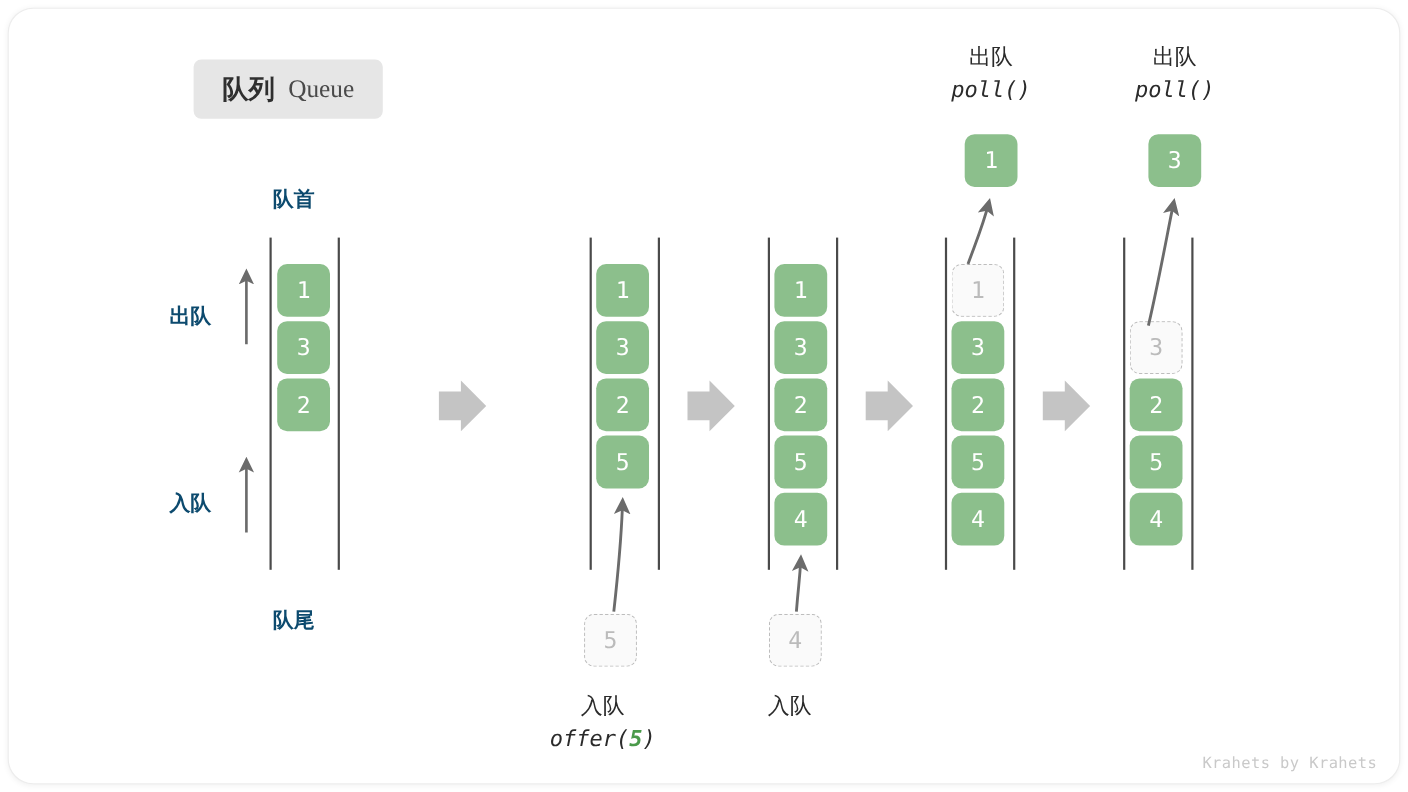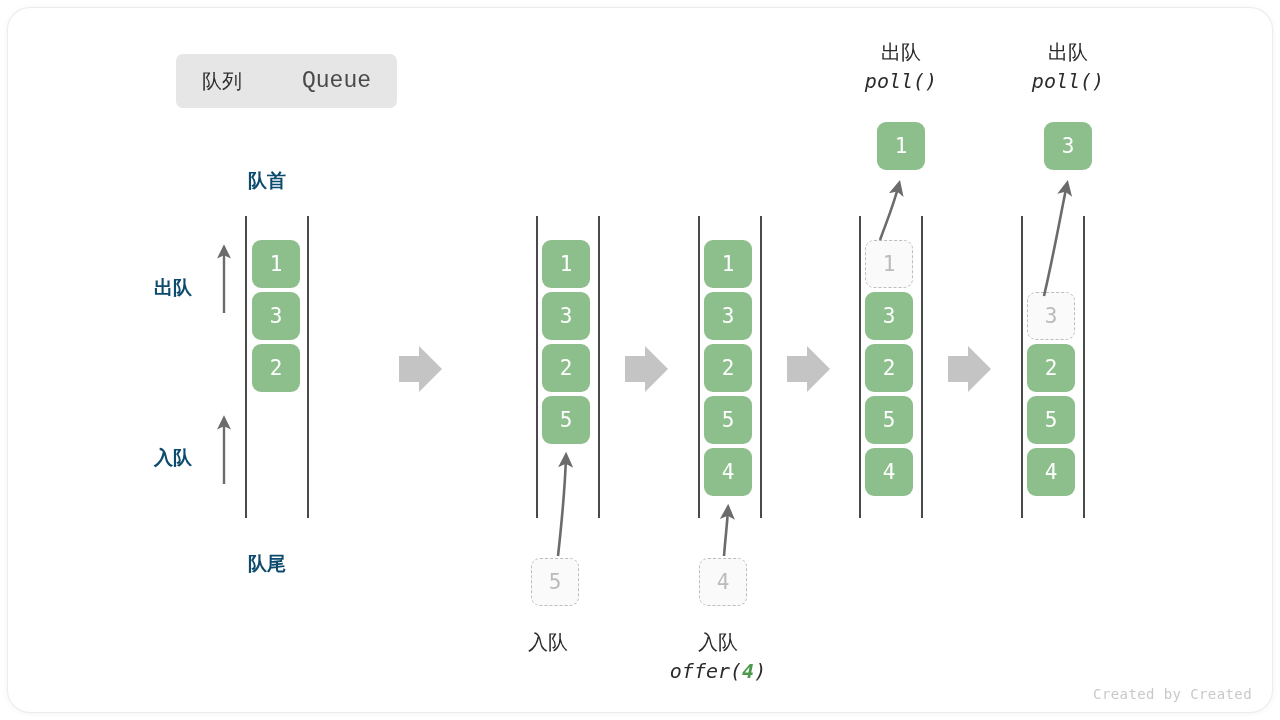--- a/index.html
+++ b/index.html
@@ -38,30 +38,29 @@
     height: 54px;
     padding: 0 26px;
     background: #e6e6e6;
     border-radius: 7px;
     display: flex;
     align-items: center;
     gap: 12px;
     white-space: nowrap;
   }
   .title-cn {
-    font-size: 20px;
-    font-weight: normal;
+    font-size: 24px;
+    font-weight: bold;
     color: #2f2f2f;
     font-family: "Liberation Sans", "DejaVu Sans", sans-serif;
   }
   .title-en {
     font-size: 23px;
     color: #4a4a4a;
-    font-family: Liberation Mono, monospace;
-    margin-left: 48px;
+    font-family: Liberation Serif, serif;
   }
   
   .lbl {
     position: absolute;
     color: #0c4a6e;
     font-weight: bold;
     font-size: 19px;
     white-space: nowrap;
     font-family: "Liberation Sans", "DejaVu Sans", sans-serif;
   }
@@ -189,25 +188,25 @@
     <div class="cell full" style="left:1019px; top:440px;">4</div>
 
     <div class="cell ghost" style="left:523px; top:550px;">5</div>
     <div class="cell ghost" style="left:691px; top:550px;">4</div>
 
     <div class="cell full" style="left:869px; top:114px;">1</div>
     <div class="cell full" style="left:1036px; top:114px;">3</div>
 
     <div class="op-label" style="left:440px; top:620px; width:200px;">
       <span class="op-cn">入队</span>
+      <span class="op-code"><span>offer(</span><span class="op-arg">5</span><span>)</span></span>
     </div>
 
     <div class="op-label" style="left:610px; top:620px; width:200px;">
       <span class="op-cn">入队</span>
-      <span class="op-code"><span>offer(</span><span class="op-arg">4</span><span>)</span></span>
     </div>
 
     <div class="op-label" style="left:793px; top:30px; width:200px;">
       <span class="op-cn">出队</span>
       <span class="op-code"><span>poll(</span><span class="op-arg"></span><span>)</span></span>
     </div>
 
     <div class="op-label" style="left:960px; top:30px; width:200px;">
       <span class="op-cn">出队</span>
       <span class="op-code"><span>poll(</span><span class="op-arg"></span><span>)</span></span>
@@ -250,16 +249,16 @@
 
       <g>
         <path d="M872,232 C880,210 886,196 891,176" stroke="#6b6b6b" stroke-width="2.6" fill="none" marker-end="url(#dark-head)"></path>
       </g>
 
       <g>
         <path d="M1036,288 C1046,245 1053,205 1059,176" stroke="#6b6b6b" stroke-width="2.6" fill="none" marker-end="url(#dark-head)"></path>
       </g>
     </svg>
 
-    <div class="credit">Created by Created</div>
+    <div class="credit">Krahets by Krahets</div>
 
   </div>
 </div>
 
 </body></html>

